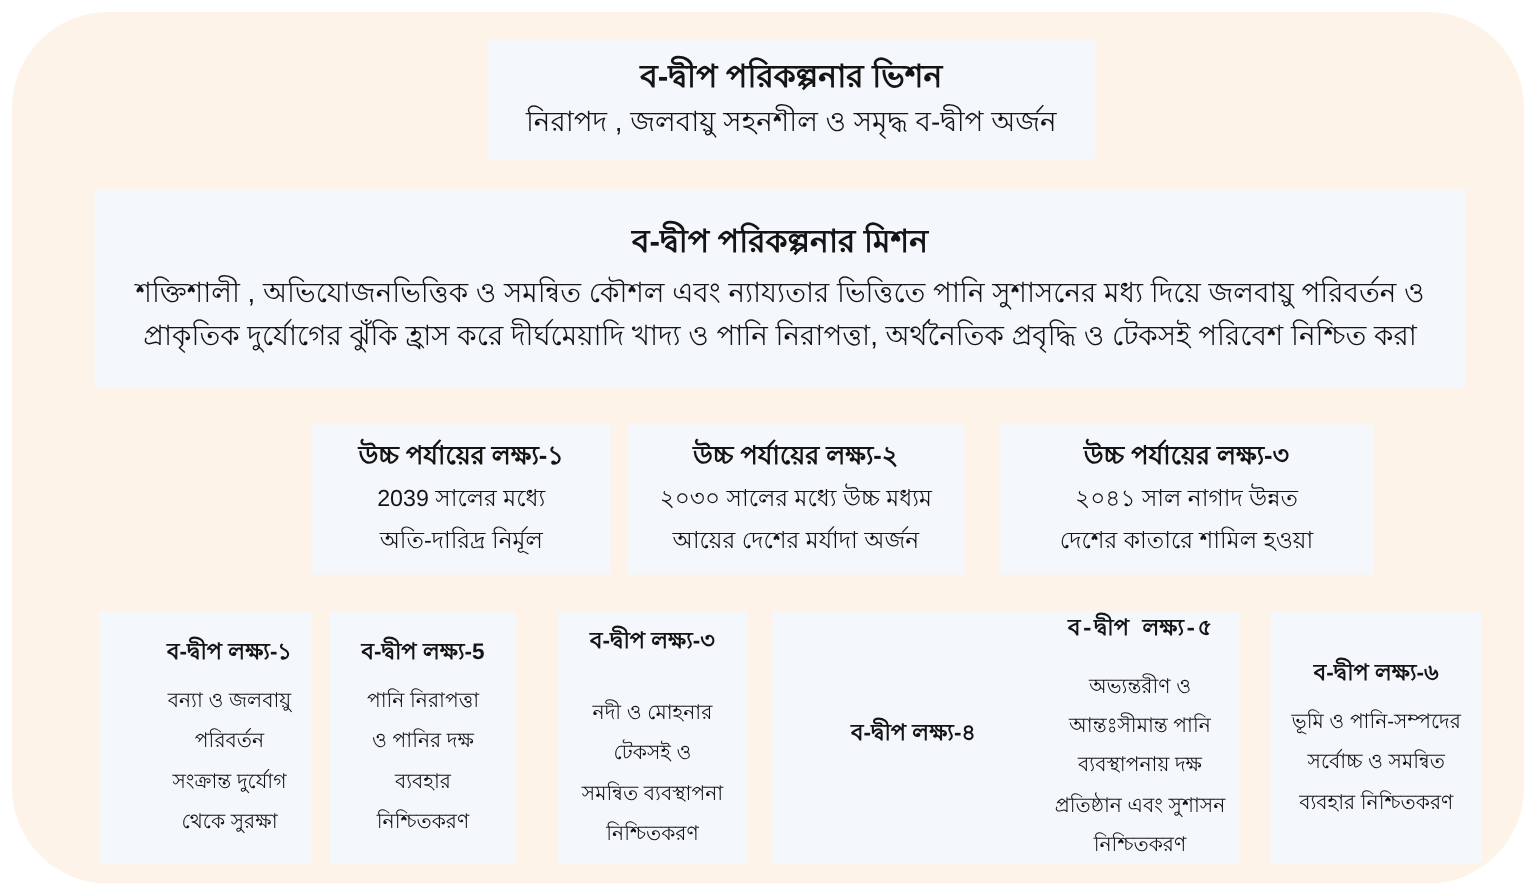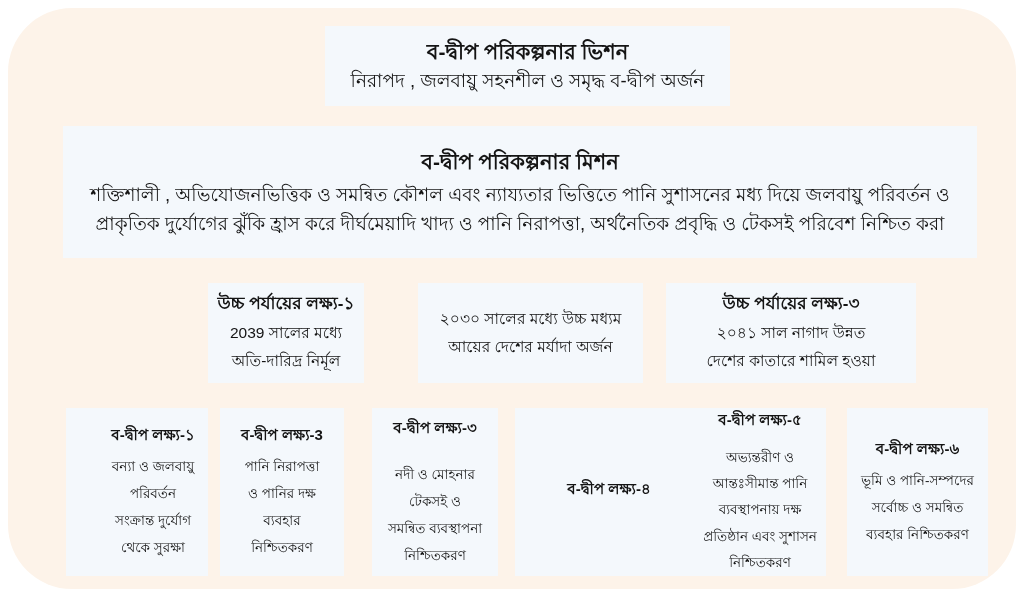--- a/index.html
+++ b/index.html
@@ -40,35 +40,35 @@
 
   
   .mission { left: 55px; top: 118px; width: 914px; height: 132px; padding: 0 14px; }
   .mission .title { font-size: 21px; line-height: 1.5; margin-bottom: 4px; }
   .mission .body  { font-size: 18.5px; line-height: 1.55; }
 
   
   .hgoal { top: 275px; height: 100px; padding: 0 6px; }
   .hgoal .title { font-size: 17px; line-height: 1.5; margin-bottom: 3px; }
   .hgoal .body  { font-size: 15.5px; line-height: 1.8; }
-  .hg1 { left: 200px; width: 156px; }
+  .hg1 { left: 200px; width: 199px; }
   .hg2 { left: 410px; width: 225px; }
   .hg3 { left: 658px; width: 250px; }
 
   
   .dgoal { top: 400px; height: 168px; padding: 0 4px; }
   .dgoal .title { font-size: 15px; line-height: 1.6; margin-bottom: 6px; }
   .dgoal .body  { font-size: 13.5px; line-height: 2.0; }
   .dg1 { left: 58px;  width: 142px; padding-left: 36px; }
   .dg2 { left: 212px; width: 124px; }
   .dg3 { left: 364px; width: 126px; gap: 15px; }
   .dg4 { left: 507px; width: 188px; }
   .dg5 { left: 686px; width: 132px; }
   .dg6 { left: 839px; width: 141px; }
-  .dg5 .title { margin-bottom: 13px; }
+  .dg5 .title { margin-bottom: 13px; font-family: Liberation Mono, monospace; }
   .dg5 .body  { line-height: 1.95; }
 </style>
 </head>
 <body>
 
 <div class="page">
   <div class="canvas">
 
     <div class="box mission">
       <div class="title">ব-দ্বীপ পরিকল্পনার মিশন</div>
@@ -80,38 +80,39 @@
       <div class="title">ব-দ্বীপ পরিকল্পনার ভিশন</div>
       <div class="body">নিরাপদ , জলবায়ু সহনশীল ও সমৃদ্ধ ব-দ্বীপ অর্জন</div>
     </div>
 
     <div class="box hgoal hg1">
       <div class="title">উচ্চ পর্যায়ের লক্ষ্য-১</div>
       <div class="body">2039 সালের মধ্যে
 অতি-দারিদ্র নির্মূল</div>
     </div>
     <div class="box hgoal hg2">
+      <div class="title">উচ্চ পর্যায়ের লক্ষ্য-২</div>
       <div class="body">২০৩০ সালের মধ্যে উচ্চ মধ্যম
 আয়ের দেশের মর্যাদা অর্জন</div>
     </div>
     <div class="box hgoal hg3">
       <div class="title">উচ্চ পর্যায়ের লক্ষ্য-৩</div>
       <div class="body">২০৪১ সাল নাগাদ উন্নত
 দেশের কাতারে শামিল হওয়া</div>
     </div>
 
     <div class="box dgoal dg1">
       <div class="title">ব-দ্বীপ লক্ষ্য-১</div>
       <div class="body">বন্যা ও জলবায়ু
 পরিবর্তন
 সংক্রান্ত দুর্যোগ
 থেকে সুরক্ষা</div>
     </div>
     <div class="box dgoal dg2">
-      <div class="title">ব-দ্বীপ লক্ষ্য-3</div>
+      <div class="title">ব-দ্বীপ লক্ষ্য-5</div>
       <div class="body">পানি নিরাপত্তা
 ও পানির দক্ষ
 ব্যবহার
 নিশ্চিতকরণ</div>
     </div>
     <div class="box dgoal dg3">
       <div class="title">ব-দ্বীপ লক্ষ্য-৩</div>
       <div class="body">নদী ও মোহনার
 টেকসই ও
 সমন্বিত ব্যবস্থাপনা

